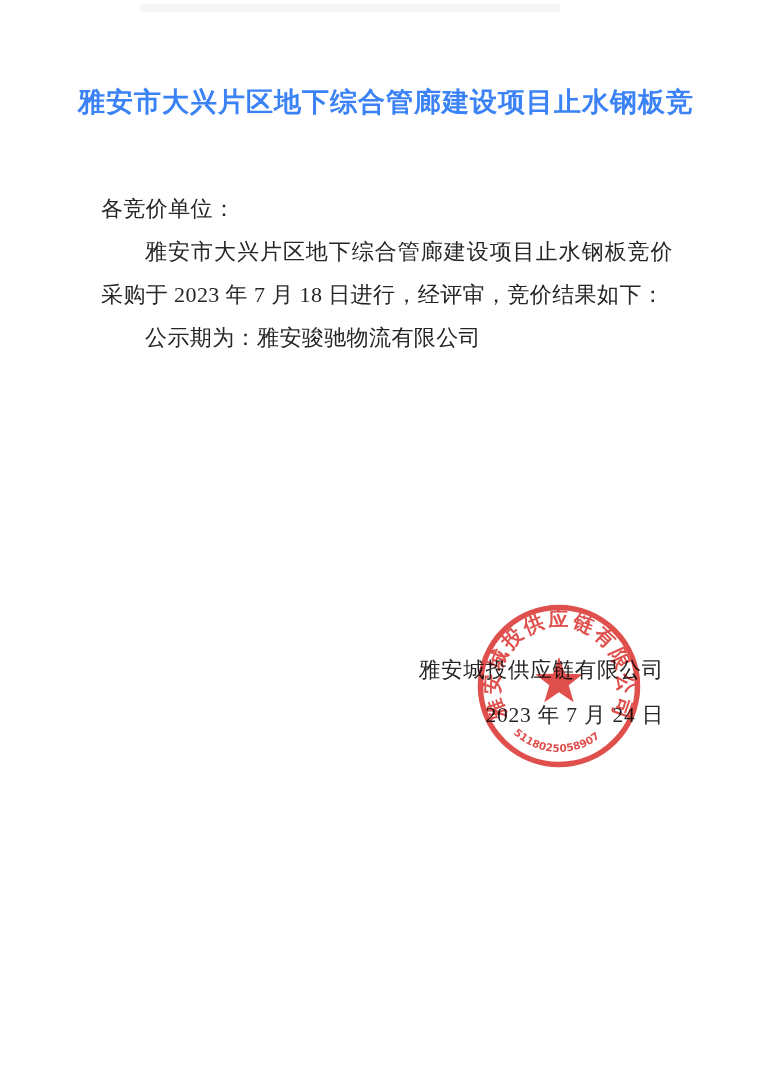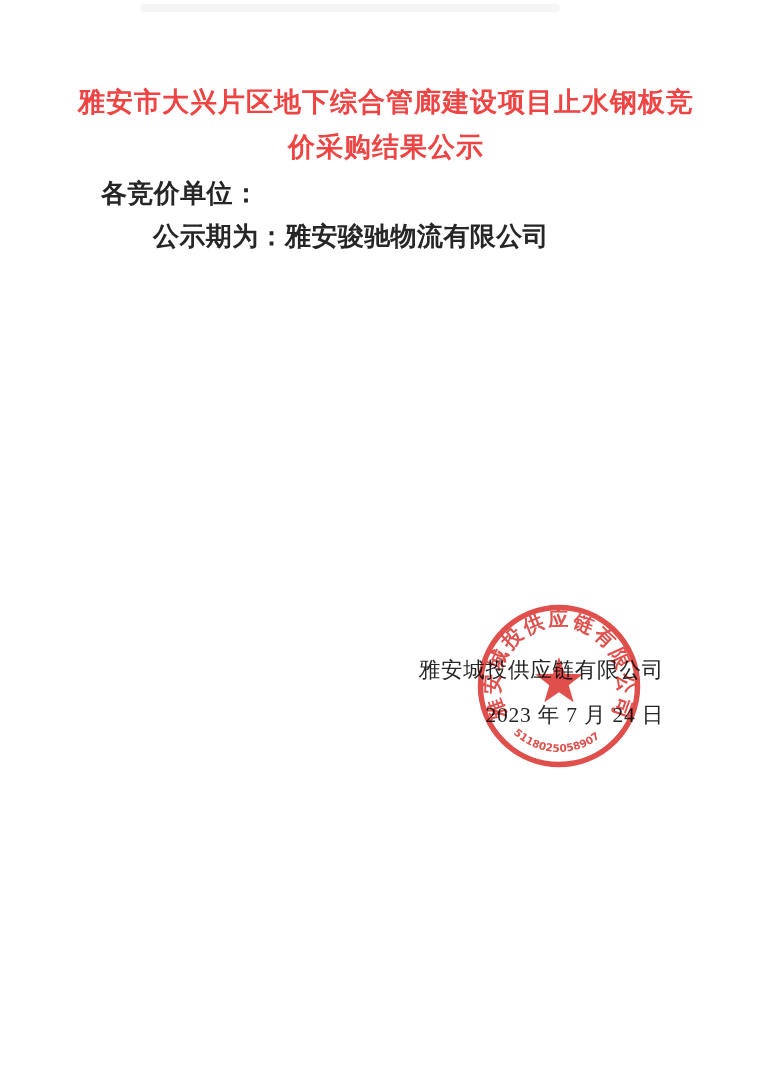--- a/index.html
+++ b/index.html
@@ -31,32 +31,31 @@
   .doc-title {
     position: absolute;
     top: 80px;
     left: 0;
     width: 100%;
     text-align: center;
     font-size: 27px;
     font-weight: bold;
     line-height: 45px;
     letter-spacing: 1px;
-    color: #ef4444;
+    color: #3b82f6;
   }
   .doc-body {
     position: absolute;
-    top: 172px;
+    top: 187px;
     left: 101px;
     width: 572px;
-    font-size: 26px;
+    font-size: 22px;
     line-height: 43px;
     text-align: justify;
     letter-spacing: 0.4px;
-    font-weight: bold;
   }
   .doc-body p {
     margin: 0;
   }
   .doc-body p.indent {
     text-indent: 2em;
   }
   .signature {
     position: absolute;
     top: 648px;
@@ -79,25 +78,25 @@
 </style>
 </head>
 <body>
 
 <div class="page">
 
   <div class="scan-noise"></div>
 
   <div class="doc-title">
     <div>雅安市大兴片区地下综合管廊建设项目止水钢板竞</div>
-    <div>价采购结果公示</div>
   </div>
 
   <div class="doc-body">
     <p>各竞价单位：</p>
+    <p class="indent">雅安市大兴片区地下综合管廊建设项目止水钢板竞价采购于 2023 年 7 月 18 日进行，经评审，竞价结果如下：</p>
     <p class="indent">公示期为：雅安骏驰物流有限公司</p>
   </div>
 
   <div class="signature">
     <div>雅安城投供应链有限公司</div>
     <div>2023 年 7 月 24 日</div>
   </div>
 
   <svg class="stamp" viewBox="-82 -82 164 164" xmlns="http://www.w3.org/2000/svg">
     <defs>

